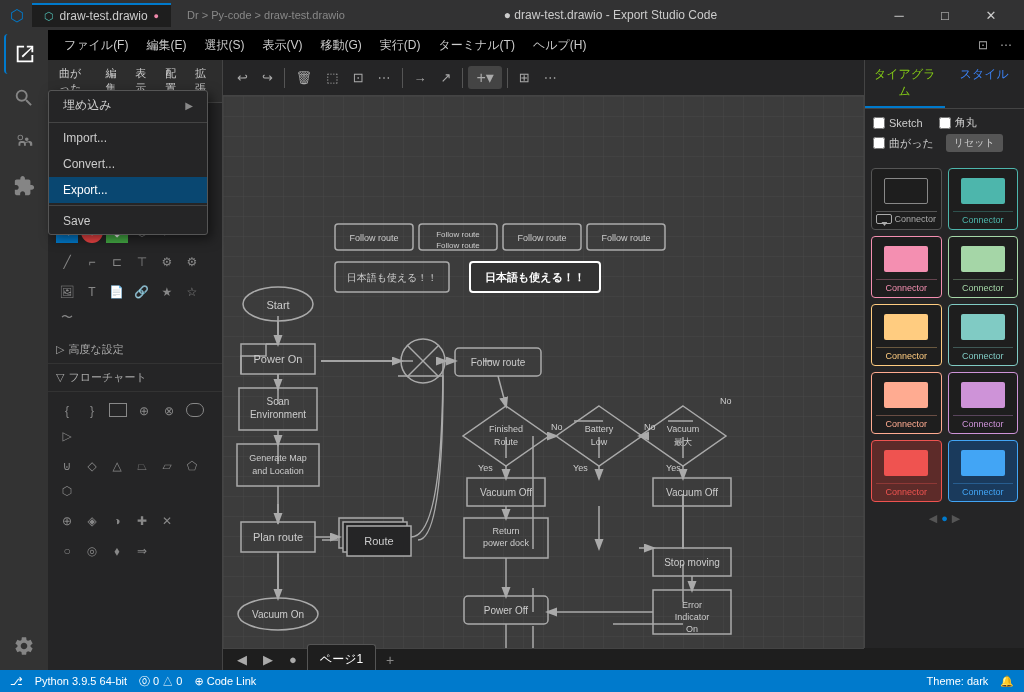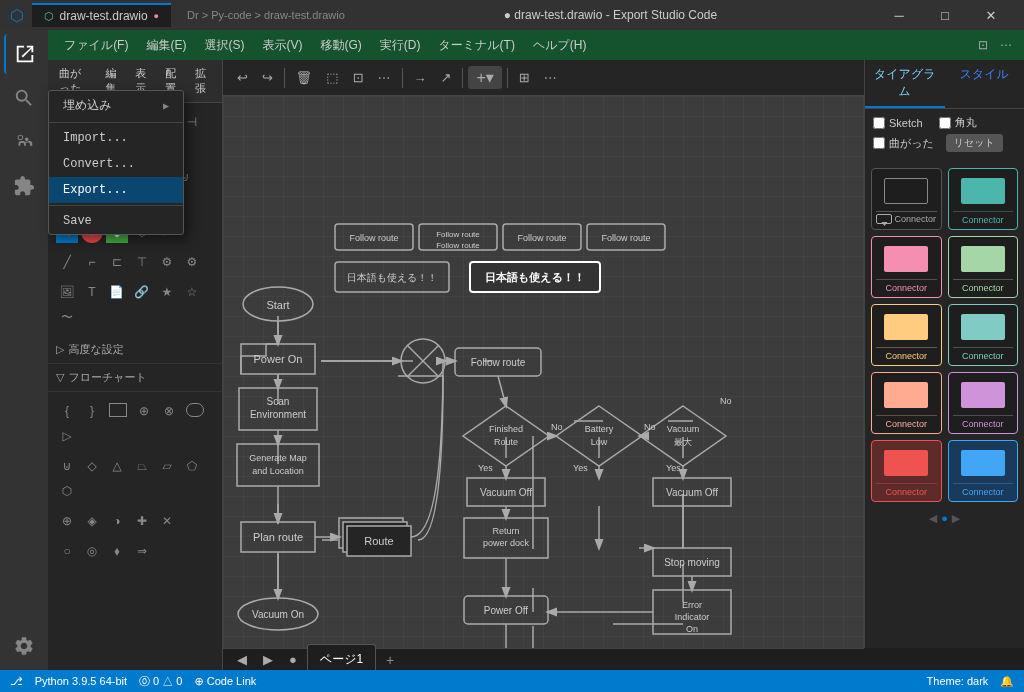--- a/index.html
+++ b/index.html
@@ -46,21 +46,21 @@
       color: #858585; font-size: 18px; cursor: pointer; border-radius: 4px;
     }
     .activity-icon.active { color: #fff; border-left: 2px solid #007acc; }
 
     
     #menubar {
       position: absolute;
       left: 48px; top: 30px;
       width: calc(1024px - 48px);
       height: 30px;
-      background: #14532d;
+      background: #000000;
       display: flex;
       align-items: center;
       padding: 0 8px;
       gap: 2px;
       font-size: 12px;
       z-index: 10;
     }
     .menu-item {
       padding: 4px 8px;
       cursor: pointer;
@@ -135,21 +135,21 @@
       border-bottom: 1px solid #444;
     }
     .rtab {
       flex: 1; text-align: center;
       padding: 6px 4px;
       cursor: pointer;
       font-size: 12px;
       color: #3b82f6;
       border-bottom: 2px solid transparent;
     }
-    .rtab.active { color: #7dd3fc; border-bottom: 2px solid #007acc; }
+    .rtab.active { color: #84cc16; border-bottom: 2px solid #007acc; }
 
     .rpanel-section { padding: 6px 8px; }
     .rpanel-checkbox-row { display: flex; align-items: center; gap: 4px; margin-bottom: 4px; font-size: 11px; }
     .rpanel-checkbox-row input { width: 12px; height: 12px; }
     .shape-grid { display: grid; grid-template-columns: 1fr 1fr; gap: 6px; padding: 6px; }
     .shape-card {
       background: #1e1e1e;
       border: 1px solid #555;
       border-radius: 4px;
       padding: 4px;
@@ -200,27 +200,26 @@
       color: #ccc;
       border: 1px solid #555;
     }
     .page-tab.active { background: #1e1e1e; color: #fff; border-bottom-color: #1e1e1e; }
     .add-page-btn { padding: 2px 6px; color: #888; cursor: pointer; font-size: 14px; }
 
     
     #export-dropdown {
       position: absolute;
       left: 48px; top: 90px;
-      width: 136px;
+      width: 160px;
       background: #252526;
       border: 1px solid #555;
       border-radius: 3px;
       z-index: 100;
       box-shadow: 4px 4px 12px rgba(0,0,0,0.5);
-      font-family: Liberation Mono, monospace;
     }
     .dd-item {
       padding: 6px 14px;
       cursor: pointer;
       color: #ccc;
       font-size: 12px;
       display: flex; align-items: center; justify-content: space-between;
     }
     .dd-item.active { background: #094771; color: #fff; }
     .dd-sep { height: 1px; background: #444; margin: 2px 0; }

